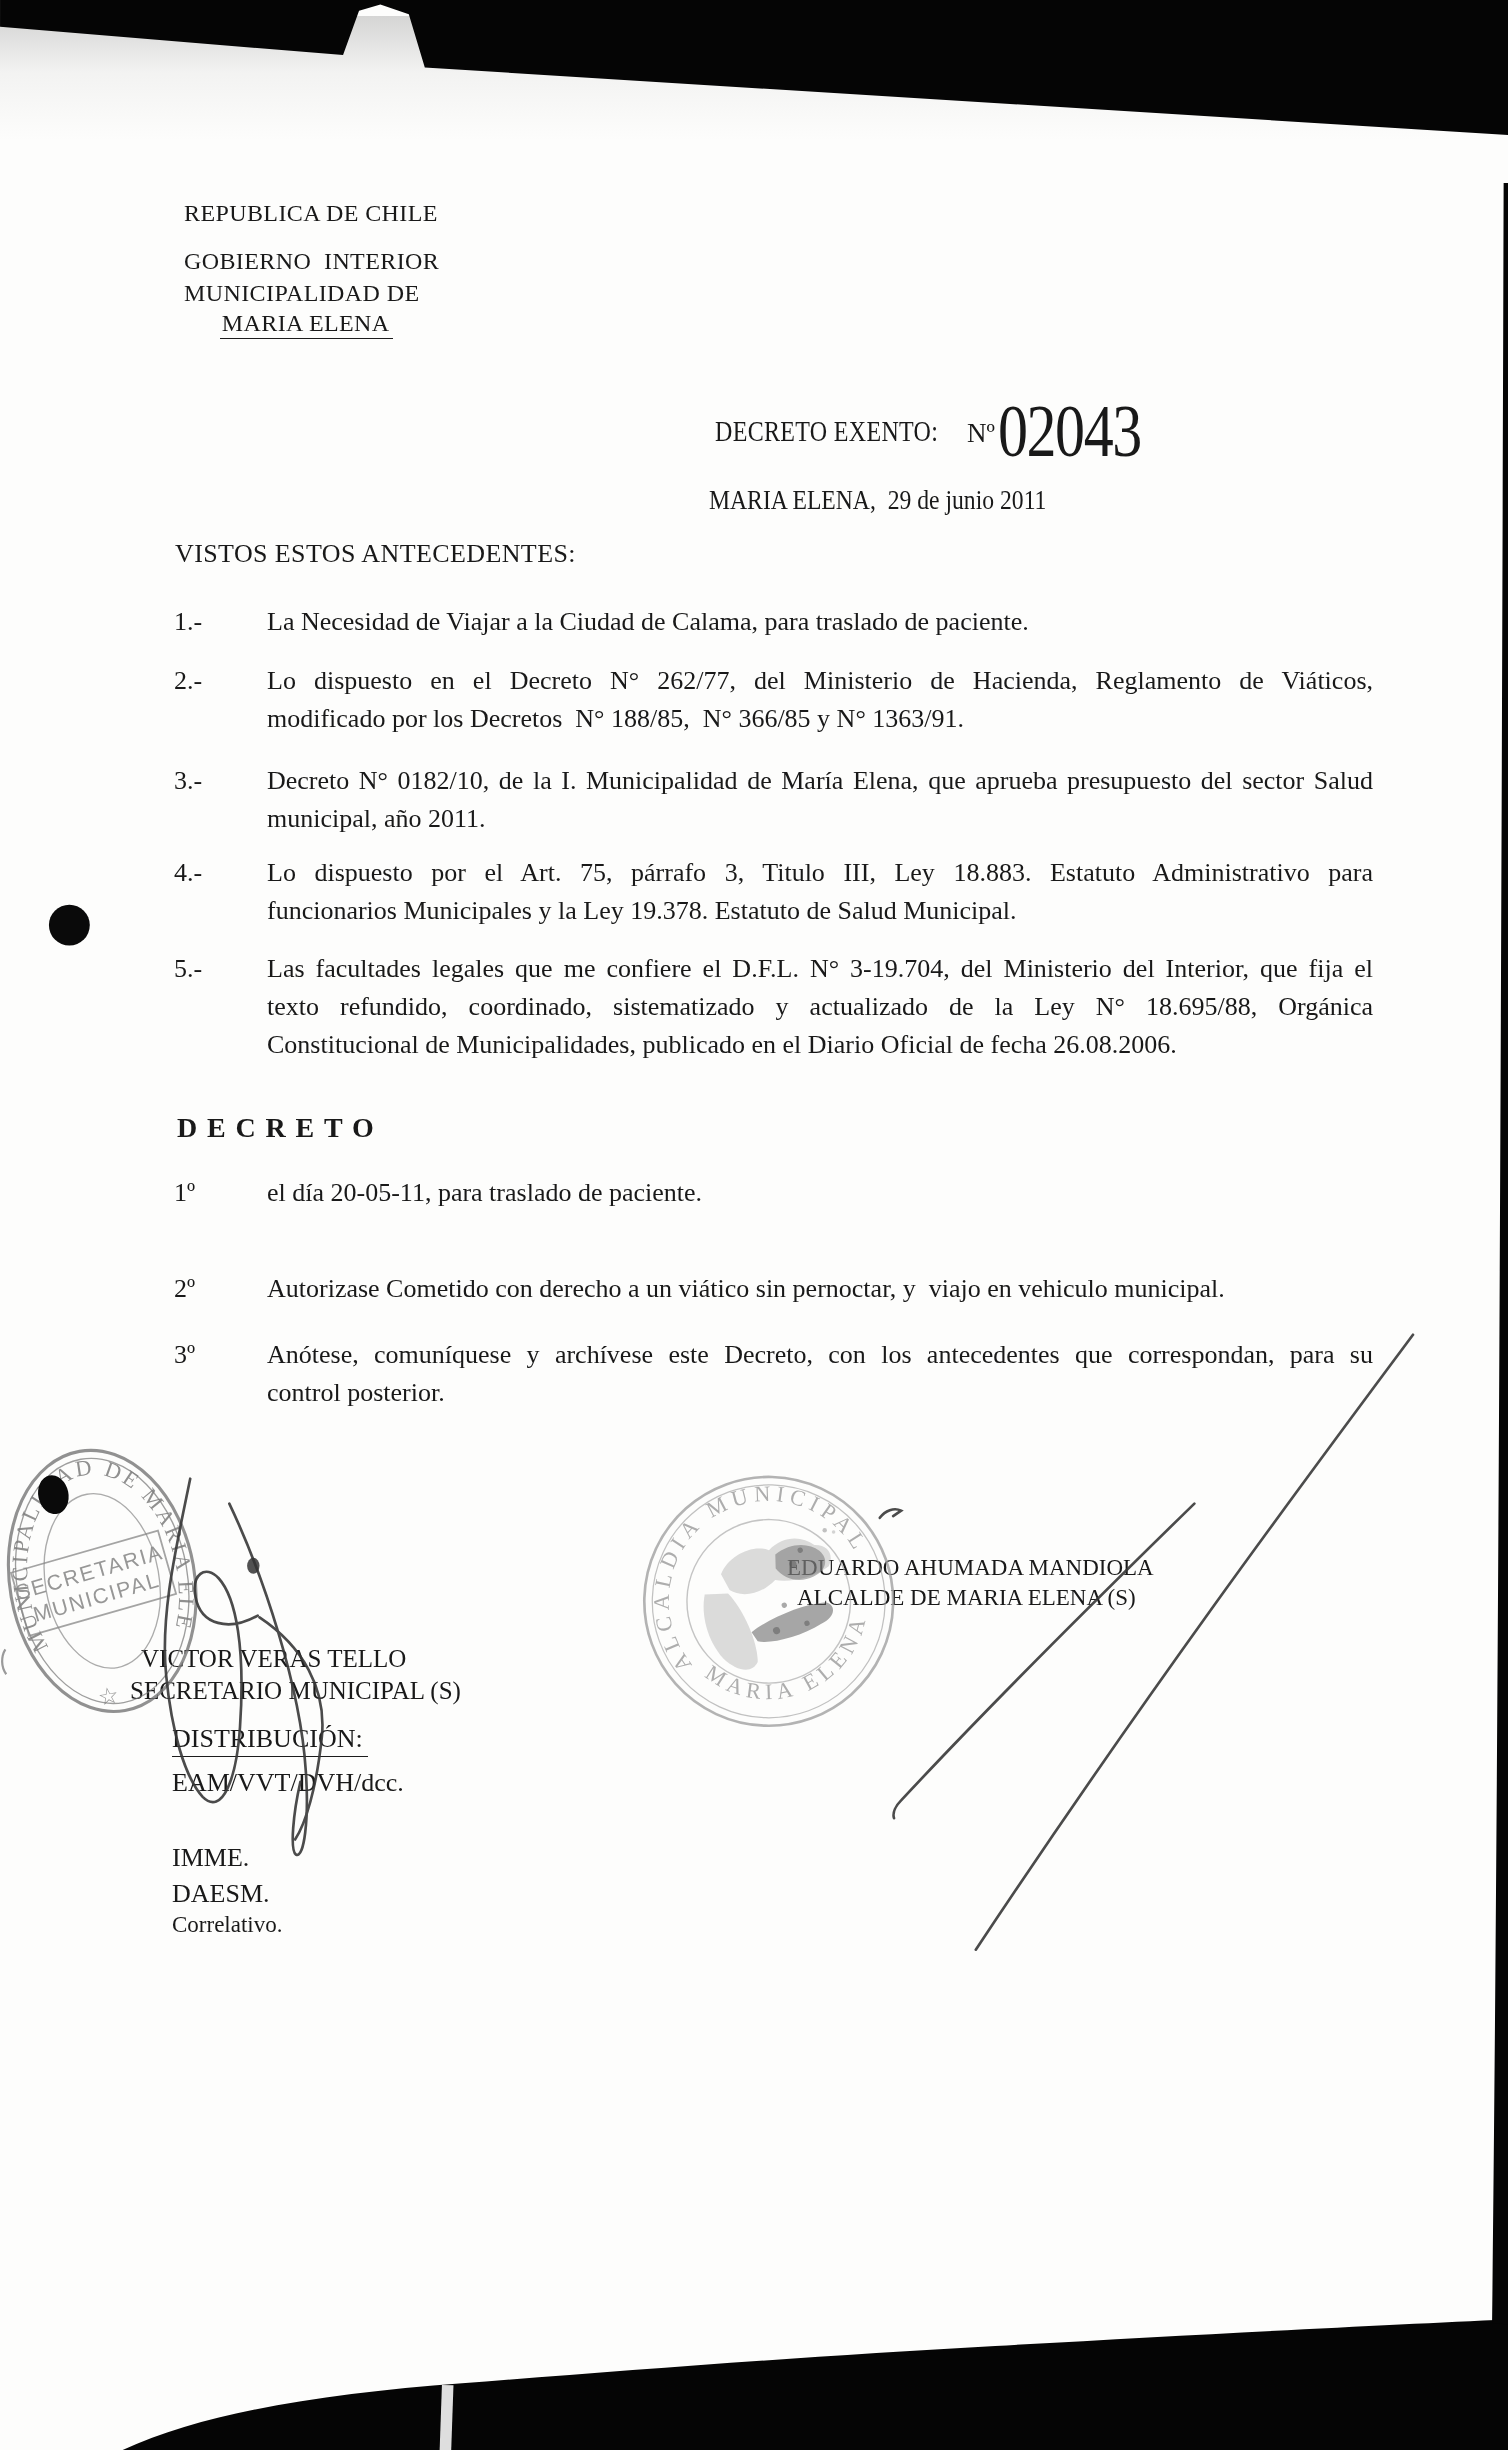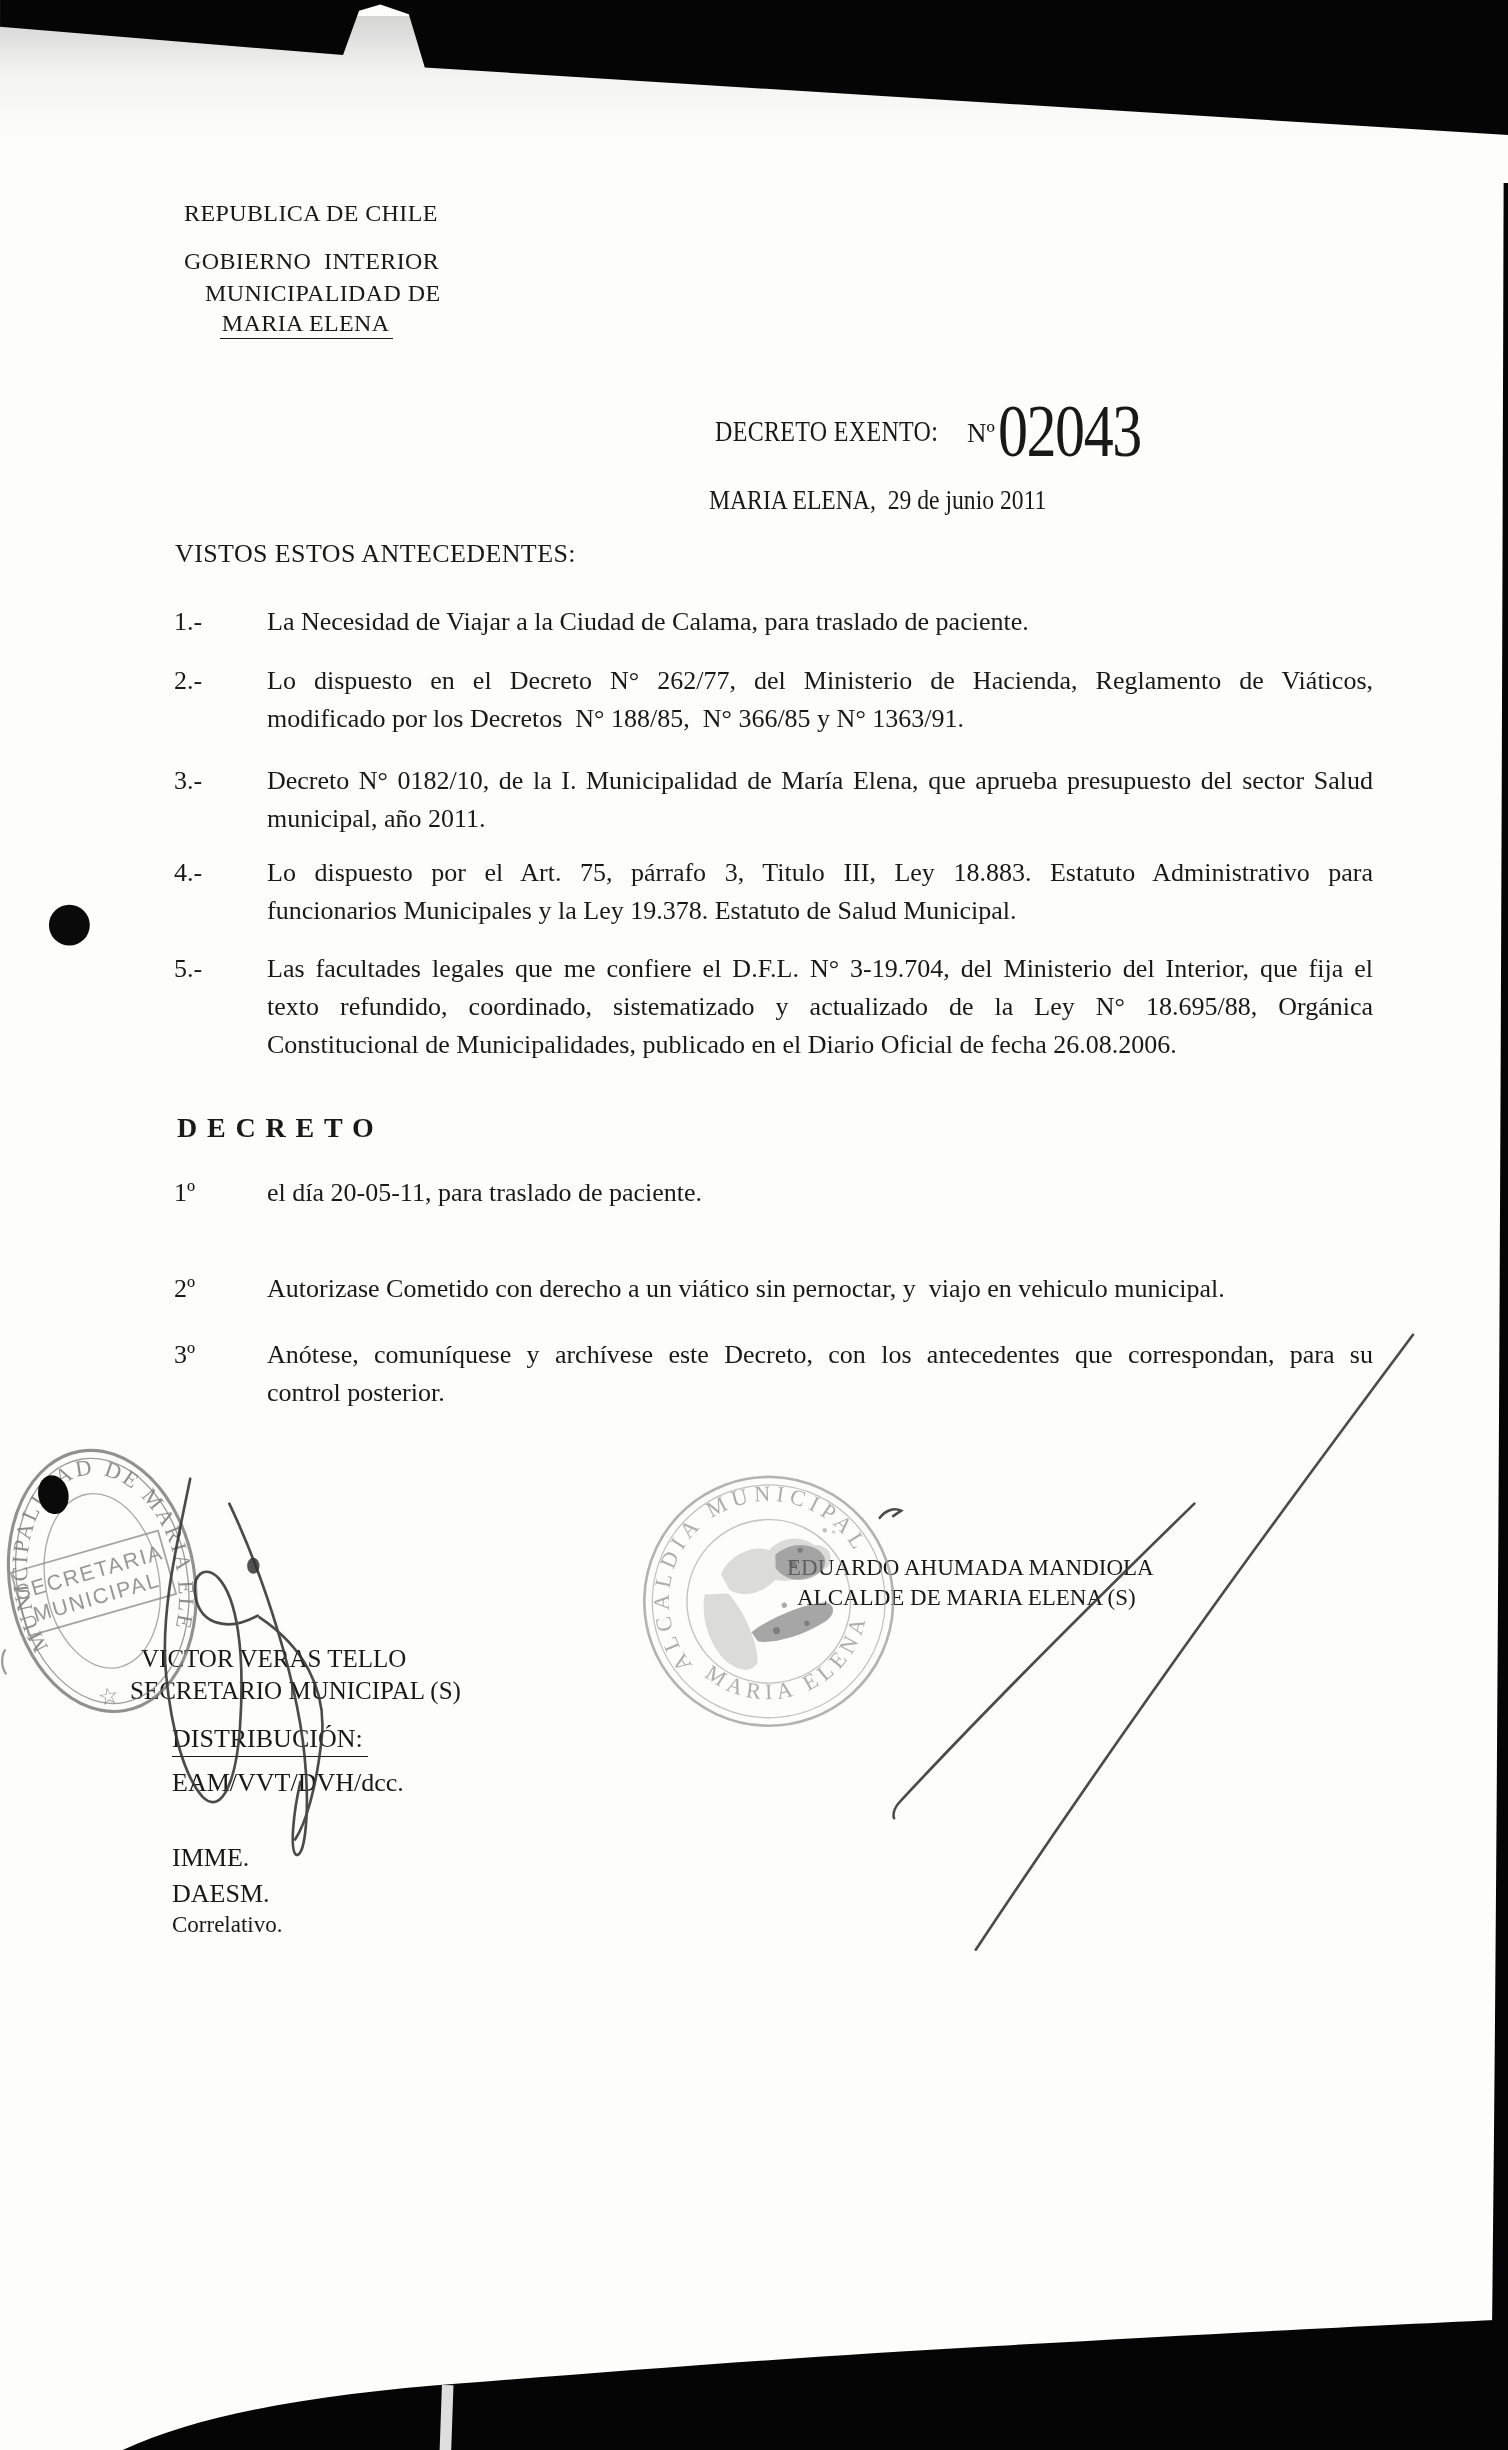--- a/index.html
+++ b/index.html
@@ -45,21 +45,21 @@
 </style>
 </head>
 <body>
 
 <div class="page">
 
   <div class="abs top-shade"></div>
 
   <div class="abs txt lh-line" style="left:184px;top:200px;text-align:center;">REPUBLICA DE CHILE</div>
   <div class="abs txt lh-line" style="left:184px;top:248px;">GOBIERNO  INTERIOR</div>
-  <div class="abs txt lh-line" style="left:184px;top:280px;margin-left:21px;">MUNICIPALIDAD DE</div>
+  <div class="abs txt lh-line" style="left:184px;top:280px;">MUNICIPALIDAD DE</div>
   <div class="abs txt lh-line" style="left:220px;top:310px;"><span class="lh-underline">MARIA ELENA</span></div>
 
   <div class="abs txt title-label" style="left:715px;top:414px;">DECRETO EXENTO:</div>
   <div class="abs txt title-no" style="left:967px;top:418px;">Nº</div>
   <div class="abs txt title-number" style="left:998px;top:393px;">02043</div>
   <div class="abs txt dateline" style="left:709px;top:484px;">MARIA ELENA,  29 de junio 2011</div>
 
   <div class="abs txt vistos-heading" style="left:175px;top:539px;">VISTOS ESTOS ANTECEDENTES:</div>
 
   <div class="item" style="top:603px;">

